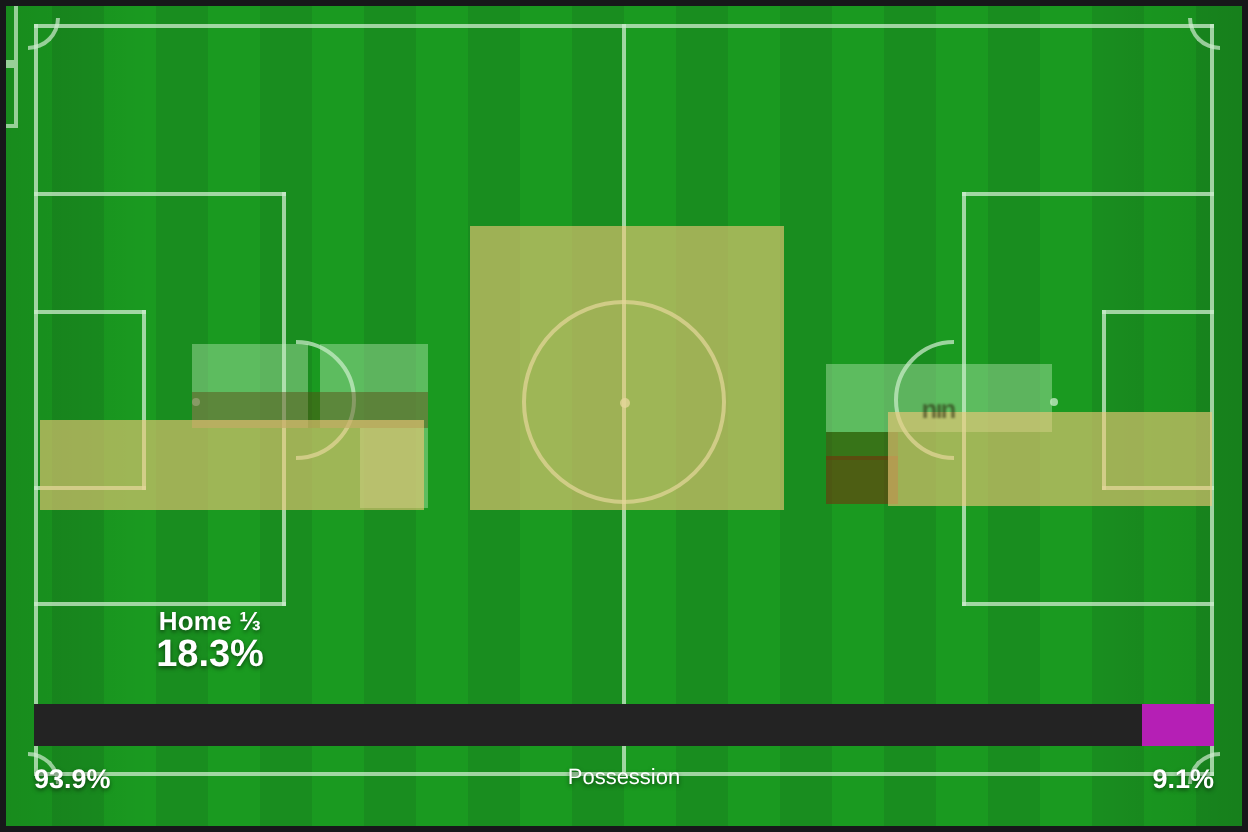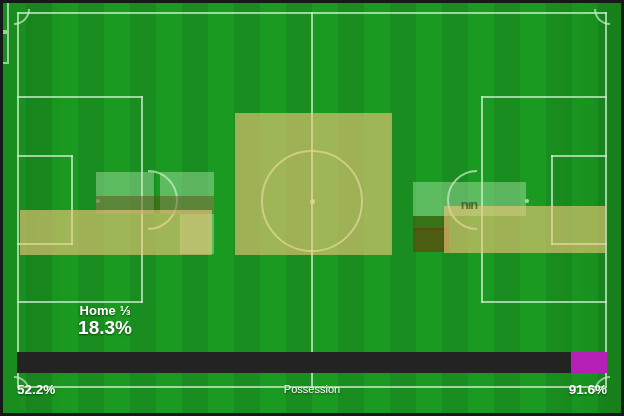--- a/index.html
+++ b/index.html
@@ -283,19 +283,19 @@
 
 
   <div id="poss-wrap">
     <div id="poss-track">
       <div id="poss-home" style="width: 93.9%; background: rgb(35, 35, 35);"></div>
       <div id="poss-away" style="width: 6.1%; background: rgb(181, 31, 181);"></div>
     </div>
   </div>
 
   <div id="poss-legend">
-    <span id="poss-left-val">52.2%</span>
+    <span id="poss-left-val">93.9%</span>
     <span id="poss-title">Possession</span>
-    <span id="poss-right-val">91.6%</span>
+    <span id="poss-right-val">9.1%</span>
   </div>
 
   <div id="frame"></div>
 </div>
 
 </body></html>

